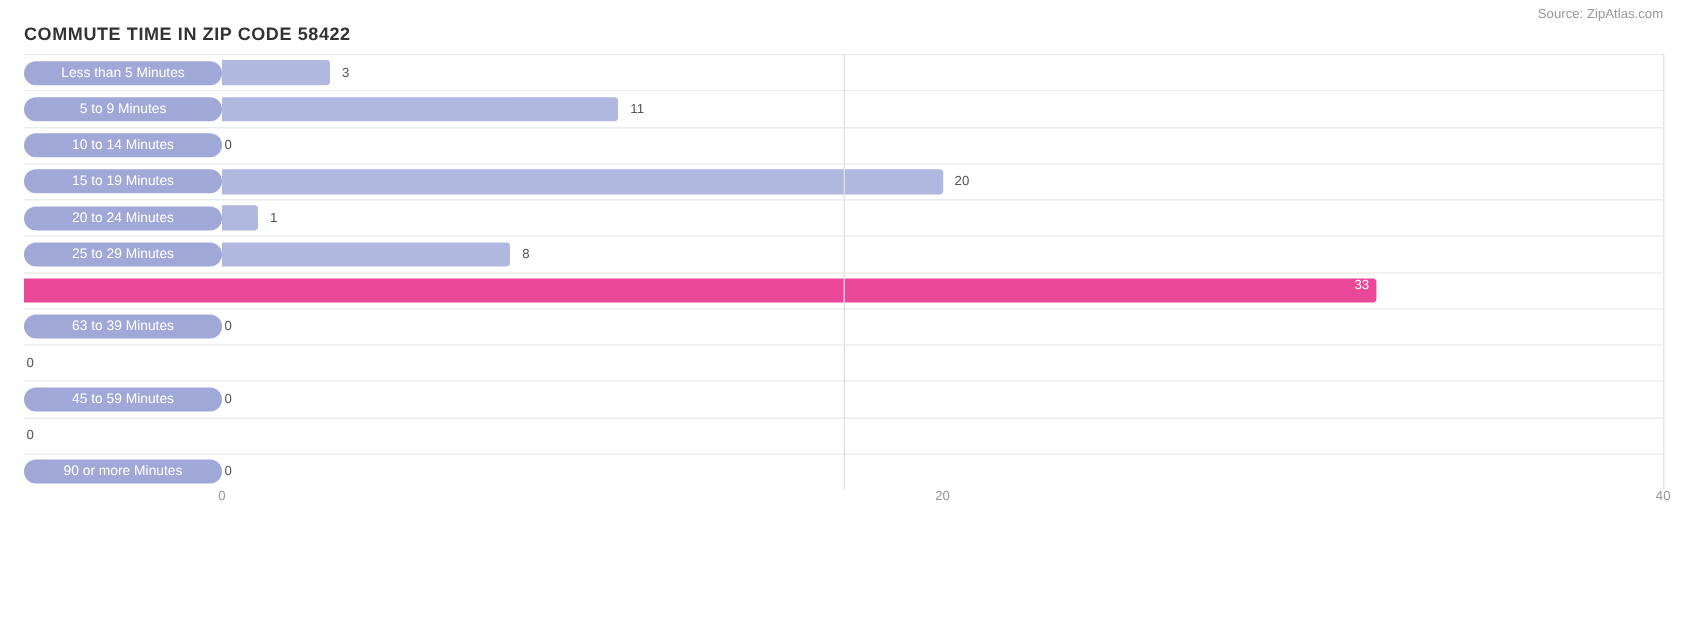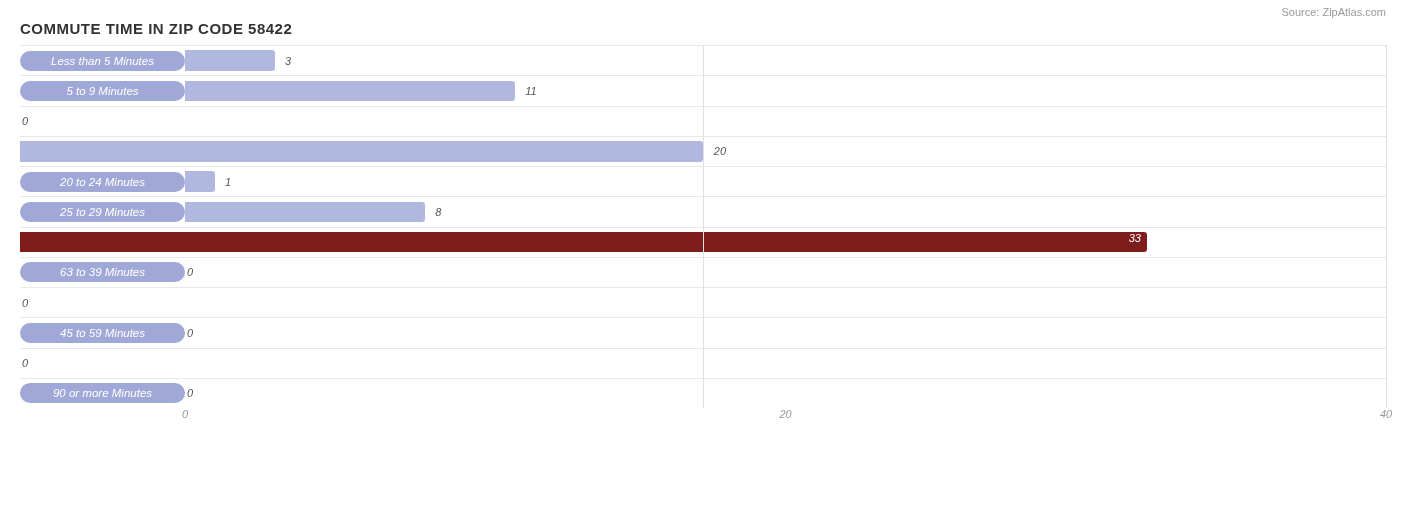--- a/index.html
+++ b/index.html
@@ -27,21 +27,20 @@
       position: absolute;
       top: 6px;
       right: 20px;
       font-size: 11px;
       color: #999;
     }
     .chart-area {
       position: relative;
       width: 100%;
       height: calc(100% - 50px);
-      font-style: italic;
     }
     .bar-rows {
       position: absolute;
       top: 0;
       left: 0;
       right: 0;
       bottom: 30px;
       display: flex;
       flex-direction: column;
     }
@@ -78,21 +77,21 @@
     .bar-fill {
       height: 70%;
       border-radius: 0 3px 3px 0;
       position: absolute;
       left: 0;
     }
     .bar-fill-normal {
       background: #b0b8e0;
     }
     .bar-fill-highlight {
-      background: #7f1d1d;
+      background: #ec4899;
     }
     .bar-value {
       position: absolute;
       font-size: 11px;
       color: #555;
       white-space: nowrap;
     }
     .bar-value-inside {
       color: #fff;
       right: 6px;
@@ -129,25 +128,27 @@
           </div>
         </div>
         <div class="bar-row">
           <div class="bar-label">5 to 9 Minutes</div>
           <div class="bar-track">
             <div class="bar-fill bar-fill-normal" style="width: 27.5%;"></div>
             <div class="bar-value" style="left: 28%; padding-left: 4px; text-align: center;">11</div>
           </div>
         </div>
         <div class="bar-row">
-          <div class="bar-track">
-            <div class="bar-value" style="left: 2px;">0</div>
-          </div>
-        </div>
-        <div class="bar-row">
+          <div class="bar-label">10 to 14 Minutes</div>
+          <div class="bar-track">
+            <div class="bar-value" style="left: 2px;">0</div>
+          </div>
+        </div>
+        <div class="bar-row">
+          <div class="bar-label">15 to 19 Minutes</div>
           <div class="bar-track">
             <div class="bar-fill bar-fill-normal" style="width: 50%;"></div>
             <div class="bar-value" style="left: 50.5%; padding-left: 4px;">20</div>
           </div>
         </div>
         <div class="bar-row">
           <div class="bar-label">20 to 24 Minutes</div>
           <div class="bar-track">
             <div class="bar-fill bar-fill-normal" style="width: 2.5%;"></div>
             <div class="bar-value" style="left: 3%; padding-left: 4px;">1</div>

